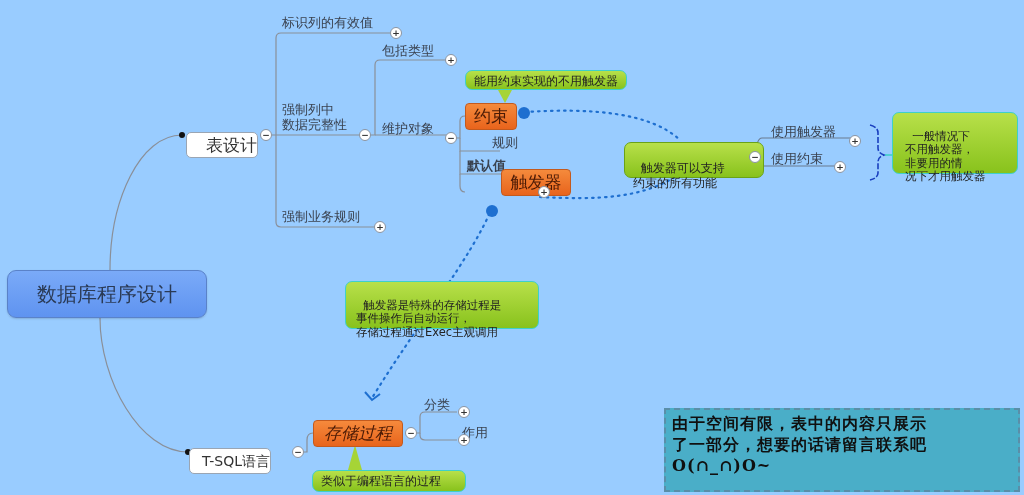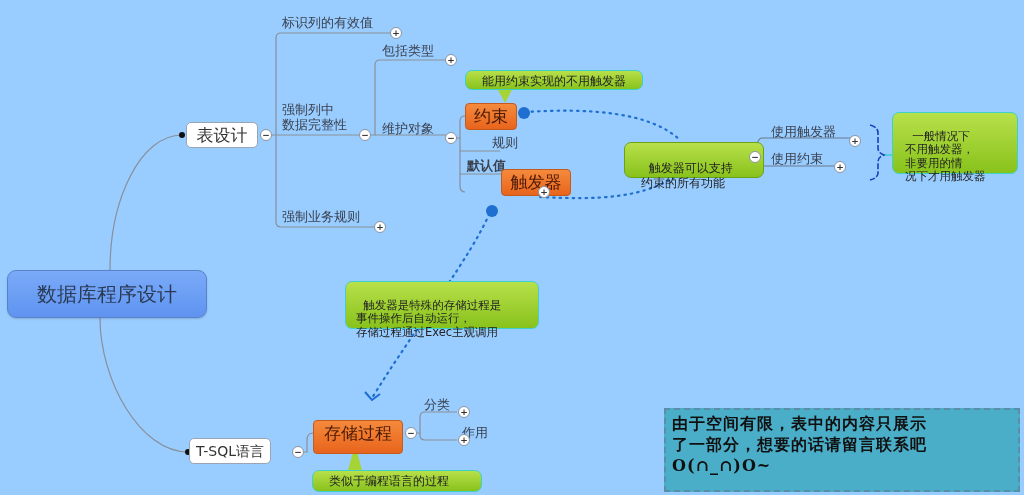--- a/index.html
+++ b/index.html
@@ -14,32 +14,32 @@
     .node { position: absolute; box-sizing: border-box; white-space: nowrap; }
     .root {
       left: 7px; top: 270px; width: 200px; height: 48px;
       background: linear-gradient(#7aaaf8, #5f93f0);
       border: 1px solid #5a82c8; border-radius: 9px;
       font-size: 20px; color: #2a3a55; text-align: center; line-height: 46px;
       box-shadow: 0 1px 2px rgba(0,0,0,.15);
     }
     .box-white {
       background: #fff; border: 1px solid #9aa5b3; border-radius: 5px;
-      color: #333; text-align: center;
+      color: #333; text-align: right; margin-top: 10px;
     }
     .box-orange {
       background: linear-gradient(#f58a3c, #e8641c);
       border: 1px solid #c35a1e; border-radius: 4px;
       color: #4a1a05; text-align: center; font-size: 17px;
     }
     .box-green {
       background: linear-gradient(#b8e04a, #88c21c);
       border: 1px solid #6aa218; border-radius: 7px;
       color: #222; font-size: 12px; line-height: 15px;
-      padding: 3px 16px;
+      padding: 3px 8px;
     }
     .box-green.cyan { border-color: #3fd0c8; }
     .label {
       position: absolute; font-size: 13px; color: #3a4250; white-space: nowrap;
     }
     .toggle {
       position: absolute; width: 10px; height: 10px; border-radius: 50%;
       background: #fff; border: 1px solid #8a94a2;
       font-size: 9px; line-height: 10px; text-align: center; color: #333;
       font-family: "DejaVu Sans", sans-serif; font-weight: bold;
@@ -159,31 +159,31 @@
 事件操作后自动运行，
 存储过程通过Exec主观调用</span>
 </div>
 
 <div class="dot-black" style="left:185px;top:449px;"></div>
 <div class="node box-white" style="left:189px;top:438px;width:82px;height:26px;font-size:14px;line-height:24px;">
   <span>T-SQL语言</span>
 </div>
 <div class="toggle" style="left:292px;top:446px;">−</div>
 
-<div class="node box-orange" style="left:313px;top:420px;width:90px;height:34px;line-height:25px;">
+<div class="node box-orange" style="left:313px;top:420px;width:90px;height:27px;line-height:25px;font-style:italic;">
   <span>存储过程</span>
 </div>
 <div class="toggle" style="left:405px;top:427px;">−</div>
 
 <div class="label" style="left:424px;top:396px;">分类</div>
 <div class="toggle" style="left:458px;top:406px;">+</div>
 <div class="label" style="left:424px;top:424px;margin-left:38px;">作用</div>
 <div class="toggle" style="left:458px;top:434px;">+</div>
 
-<div class="node box-green cyan" style="left:312px;top:470px;width:170px;height:22px;line-height:14px;">
+<div class="node box-green cyan" style="left:312px;top:470px;width:154px;height:22px;line-height:14px;">
   <span>类似于编程语言的过程</span>
 </div>
 
 <div class="note">
   <div style="white-space:pre;">由于空间有限，表中的内容只展示
 了一部分，想要的话请留言联系吧
 O(∩_∩)O~</div>
 </div>
 
 </body></html>

